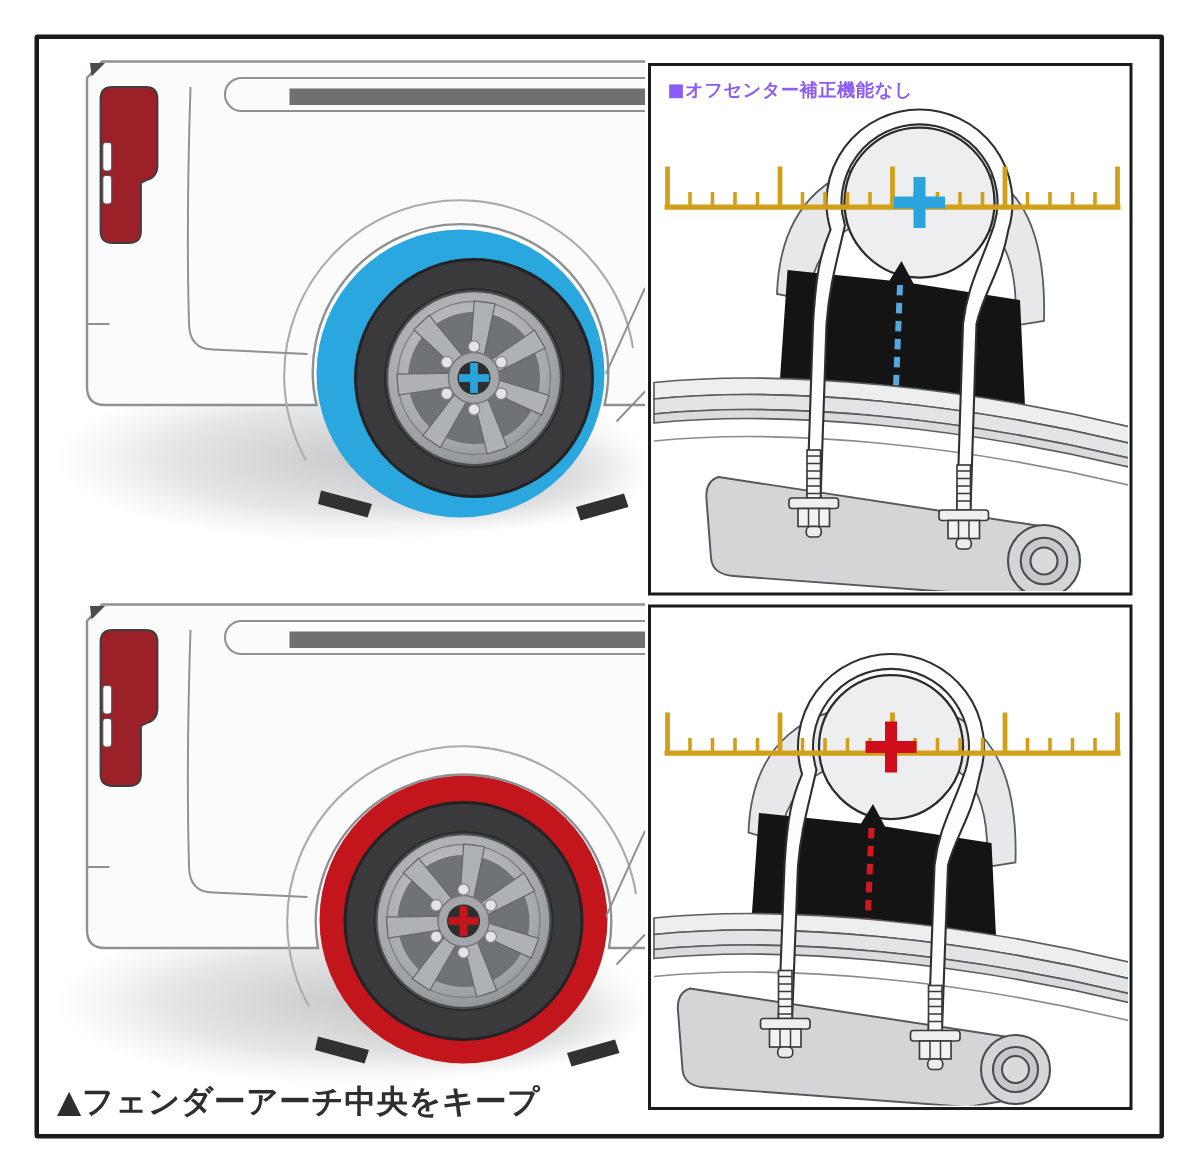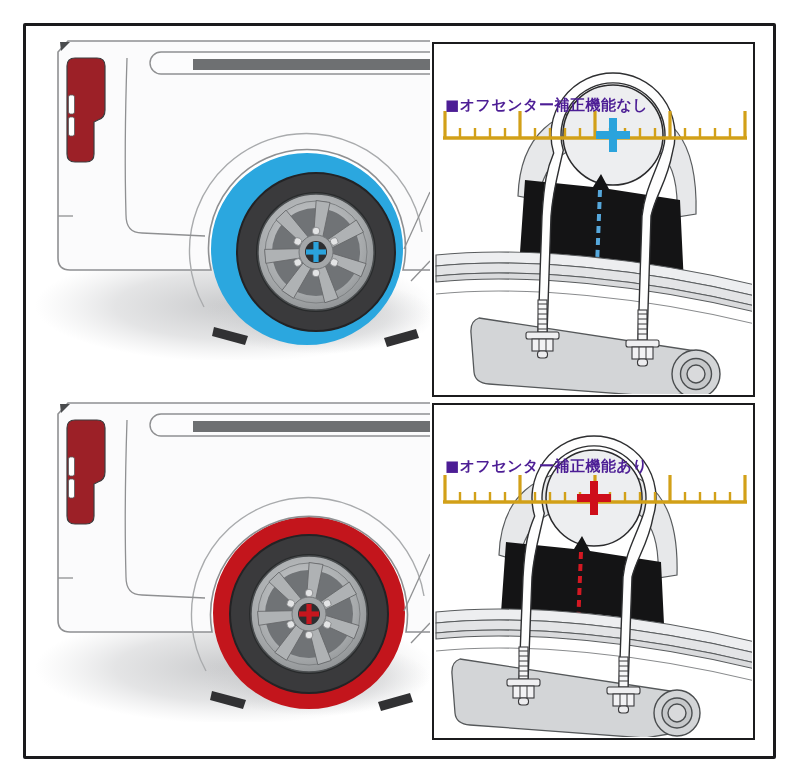--- a/index.html
+++ b/index.html
@@ -5,22 +5,22 @@
   html,body{margin:0;padding:0;background:#ffffff;}
   #stage{position:relative;width:799px;height:784px;background:#fff;overflow:hidden;
          font-family:"DejaVu Sans","Liberation Sans",sans-serif;}
   .frame{position:absolute;left:23px;top:23px;width:753px;height:736px;
          border:3.5px solid #1a1a1c;border-radius:2px;box-sizing:border-box;}
   svg{position:absolute;display:block;}
   .caption{position:absolute;left:38px;width:392px;font-size:21px;font-weight:bold;
            color:#2e2e30;letter-spacing:0.5px;white-space:nowrap;}
   .panel{position:absolute;left:432px;width:323px;border:2.5px solid #1b1b1d;
          box-sizing:border-box;background:#fff;}
-  .panel-title{position:absolute;left:11px;top:8px;font-size:15px;font-weight:bold;
-               color:#4c1d95;letter-spacing:0.5px;white-space:nowrap;z-index:3;margin-top:44px;}
+  .panel-title{position:absolute;left:11px;top:8px;font-size:12px;font-weight:bold;
+               color:#8b5cf6;letter-spacing:0.5px;white-space:nowrap;z-index:3;}
   .panel svg{left:0;top:0;z-index:1;}
 </style>
 </head>
 <body>
 
 <div id="stage">
   <div class="frame"></div>
 
   <svg style="left:30px;top:40px" width="400" height="320" viewBox="0 0 400 320">
     <defs>
@@ -164,20 +164,21 @@
       <path d="M97,18 C95,80 95,140 96,175 Q96,193 112,193 L175,196"></path>
       <path d="M28,176 L43,176"></path>
       <path d="M400,152 L374,209"></path>
       <path d="M400,221 L381,241"></path>
     </g>
     <g>
       <rect x="120" y="12" width="290" height="22" rx="11" fill="#FCFCFD" stroke="#8F9092" stroke-width="1.4"></rect>
       <rect x="163" y="19" width="237" height="11" fill="#6E7072"></rect>
     </g>
   </svg>
+  <div class="caption" style="top:720px">▲フェンダーアーチ中央をキープ</div>
 
   <div class="panel" style="top:42px;height:355px">
     <div class="panel-title">■オフセンター補正機能なし</div>
     <svg width="318" height="350" viewBox="0 0 318 350">
       <path fill="#E7E8EA" stroke="#595C5E" stroke-width="1.2" d="M84,152 C86,92 120,62 179,62 C238,62 264,96 262,170 L243,173 C246,106 220,98 179,98 C138,98 111,112 104,156 Z"></path>
       <circle cx="179" cy="91" r="50" fill="#EDEEF0" stroke="#2B2B2D" stroke-width="1.5"></circle>
       <path fill="#141415" d="M91,136 L159,143 L167,130 L175,145 L246,156 L250,241 L85,223 Z"></path>
       <rect x="152" y="224" width="16" height="12" fill="#F2F2F3"></rect>
       <path d="M166,146 L163,222" stroke="#56A8DC" stroke-width="4" stroke-dasharray="7,5" fill="none"></path>
       <g stroke="#595C5E" stroke-width="1.1">
@@ -215,21 +216,20 @@
         <path stroke-width="3.2" d="M11,67V94 M86,67V94 M161,67V94 M236,67V94 M311,67V94"></path>
       </g>
       <g fill="#2BA3DC">
         <rect x="162" y="87" width="34" height="8"></rect>
         <rect x="175" y="74" width="8" height="34"></rect>
       </g>
     </svg>
   </div>
 
   <div class="panel" style="top:403px;height:337px">
-    <div class="panel-title">■オフセンター補正機能あり</div>
     <svg width="318" height="332" viewBox="0 0 318 332">
       <path fill="#E7E8EA" stroke="#595C5E" stroke-width="1.2" d="M65,150 C67,92 101,64 160,64 C219,64 245,98 243,170 L224,173 C227,108 201,100 160,100 C119,100 92,114 85,156 Z"></path>
       <circle cx="160" cy="93" r="48" fill="#EDEEF0" stroke="#2B2B2D" stroke-width="1.5"></circle>
       <path fill="#141415" d="M72,137 L140,144 L148,131 L156,146 L227,157 L231,240 L66,222 Z"></path>
       <rect x="133" y="223" width="16" height="12" fill="#F2F2F3"></rect>
       <path d="M147,147 L144,221" stroke="#D41822" stroke-width="4" stroke-dasharray="7,5" fill="none"></path>
       <g stroke="#595C5E" stroke-width="1.1">
         <path d="M2,207 C90,198 210,210 321,237 L321,248 C210,221 90,209 2,218 Z" fill="#EDEEF0"></path>
         <path d="M2,218 C90,209 210,221 321,248 L321,258 C210,231 90,219 2,228 Z" fill="#E3E4E6"></path>
         <path d="M2,228 C90,219 210,231 321,258 L321,264 C210,237 90,225 2,234 Z" fill="#DADBDD"></path>

